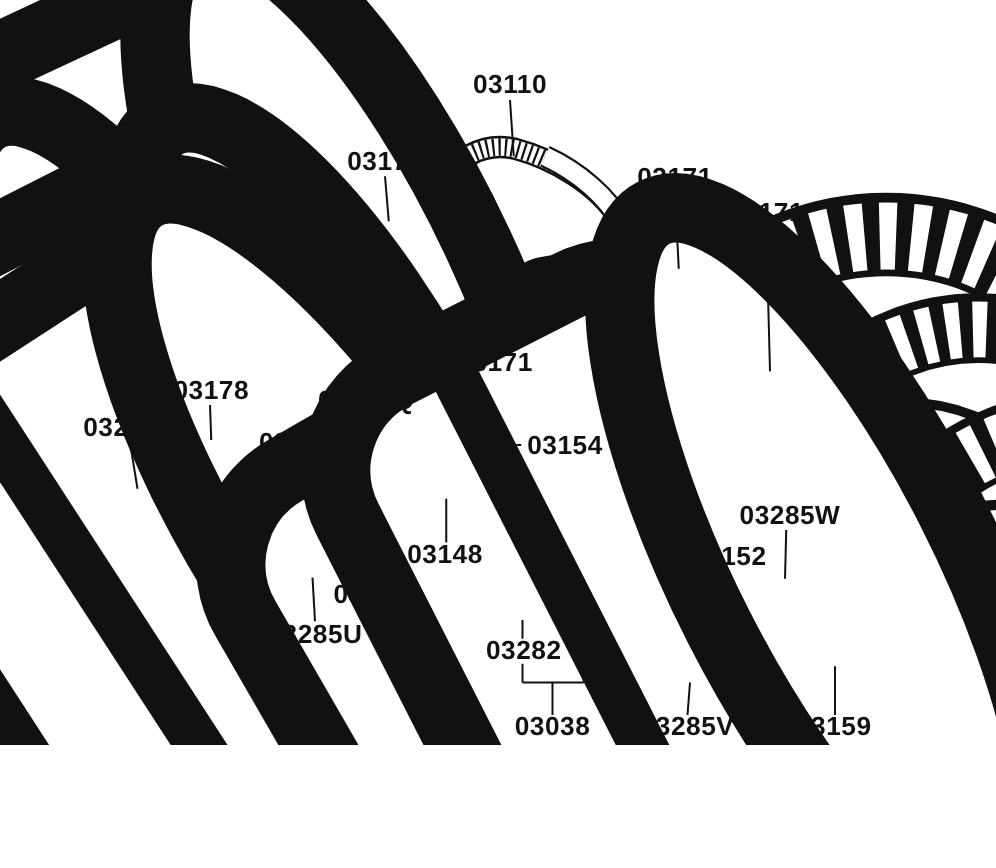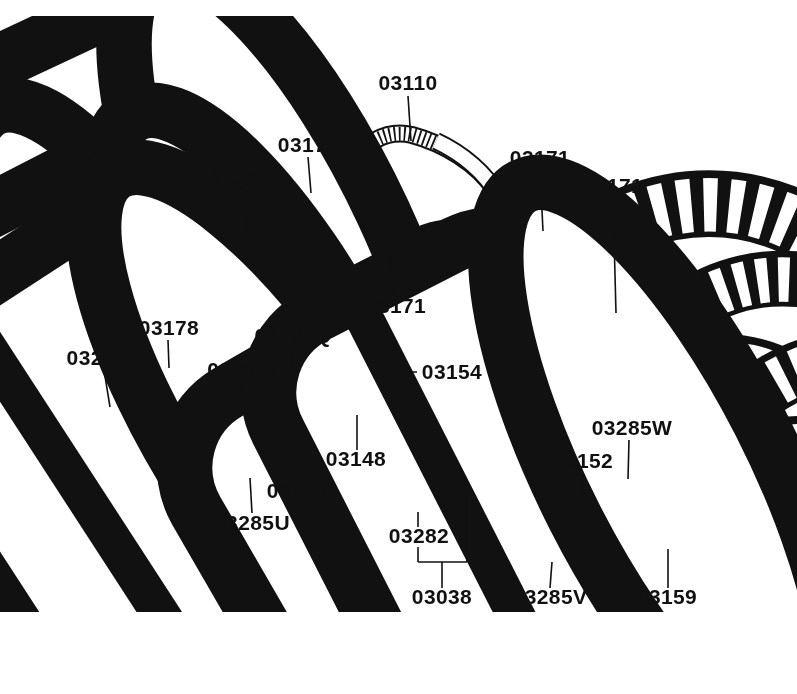--- a/index.html
+++ b/index.html
@@ -1,16 +1,16 @@
 <!DOCTYPE html>
 <html><head>
 <meta charset="utf-8">
 <style>
   html,body{margin:0;padding:0;background:#ffffff;}
-  .stage{position:relative;width:797px;height:596px;background:#0369a1;overflow:hidden;margin-top:16px;}
+  .stage{position:relative;width:797px;height:596px;background:#0369a1;overflow:hidden;}
   svg{display:block;}
   .w{fill:#ffffff;stroke:#111111;}
   .ln{fill:none;stroke:#111111;}
   .lbl{font-family:"Liberation Sans",sans-serif;font-weight:700;font-size:21px;fill:#111111;text-anchor:middle;letter-spacing:0.4px;}
   .leader{stroke:#111111;stroke-width:1.6;fill:none;}
 </style>
 </head>
 <body>
 
 <div class="stage">

